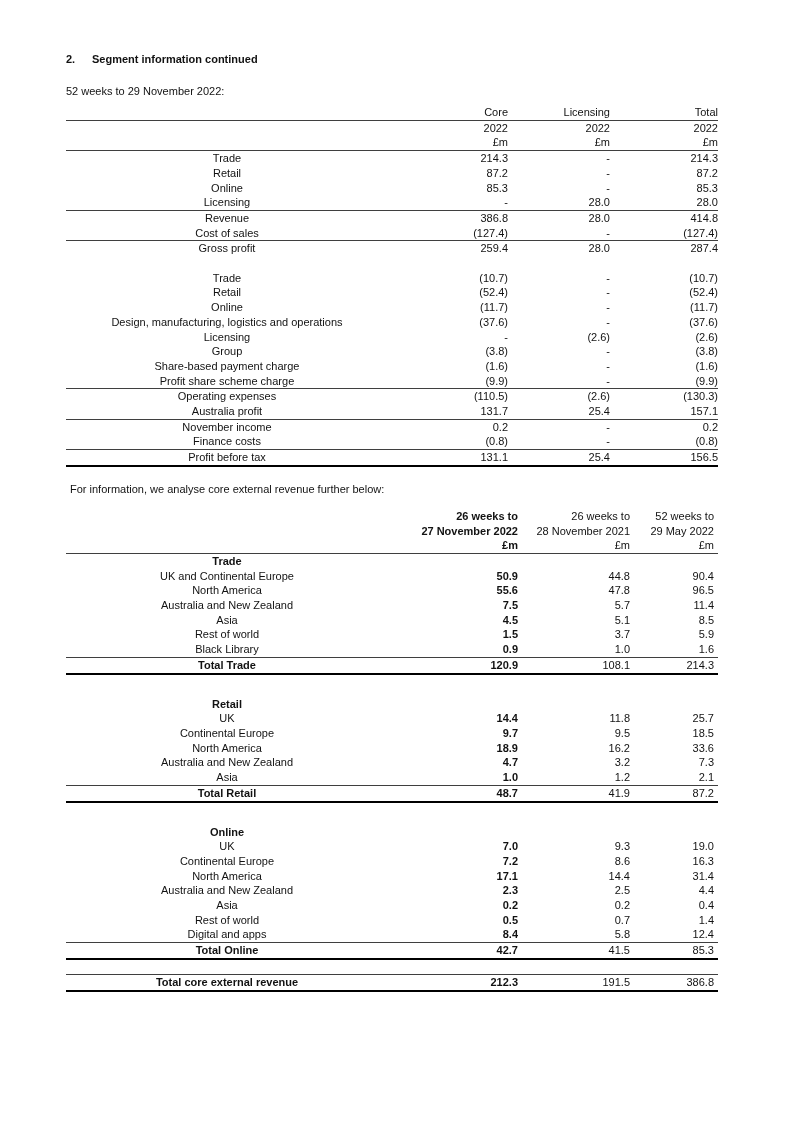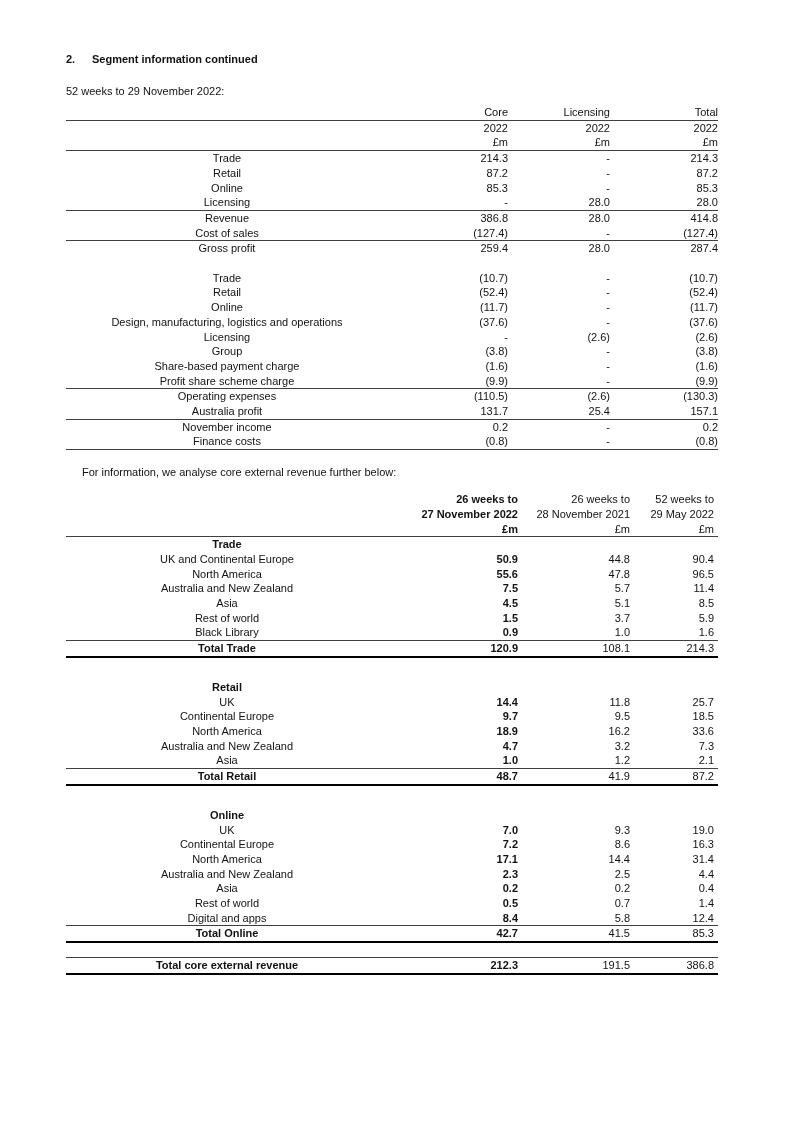--- a/index.html
+++ b/index.html
@@ -8,21 +8,21 @@
     font-family:"Liberation Sans", sans-serif;
     font-size:11px; color:#121212;
     -webkit-font-smoothing:antialiased;
   }
   .page { box-sizing:border-box; width:800px; height:1131px; padding:53px 82px 0 66px; position:relative; }
 
   .heading { display:flex; font-weight:bold; margin:0 0 20px 0; }
   .heading .num { width:26px; flex:0 0 26px; }
 
   .period { margin:0 0 8px 0; }
-  .intro  { margin:16px 0 14px 16px; }
+  .intro  { margin:16px 0 14px 4px; }
 
   table.t { width:652px; border-collapse:collapse; table-layout:fixed; }
   table.t td { padding:0; height:14.7px; line-height:14.7px; vertical-align:bottom;
                overflow:hidden; white-space:nowrap; }
   td.lbl { text-align:center;margin-left:24px; }
   td.num { text-align:right; padding-right:3px; }
   .t2 td.num.c3 { padding-right:4px; }
 
   
   .t1 col.c-lbl{width:322px} .t1 col.c-1{width:120px} .t1 col.c-2{width:102px} .t1 col.c-3{width:108px}
@@ -195,20 +195,26 @@
           <td class="num">0.2</td>
           <td class="num">-</td>
           <td class="num c3">0.2</td>
         </tr>
         <tr class="data rule_below">
           <td class="lbl">Finance costs</td>
           <td class="num">(0.8)</td>
           <td class="num">-</td>
           <td class="num c3">(0.8)</td>
         </tr>
+        <tr class="data thick_below">
+          <td class="lbl">Profit before tax</td>
+          <td class="num">131.1</td>
+          <td class="num">25.4</td>
+          <td class="num c3">156.5</td>
+        </tr>
       </tbody>
   </table>
 
   <p class="intro">For information, we analyse core external revenue further below:</p>
 
   <table class="t t2">
     <colgroup>
         <col class="c-lbl">
         <col class="c-1">
         <col class="c-2">

